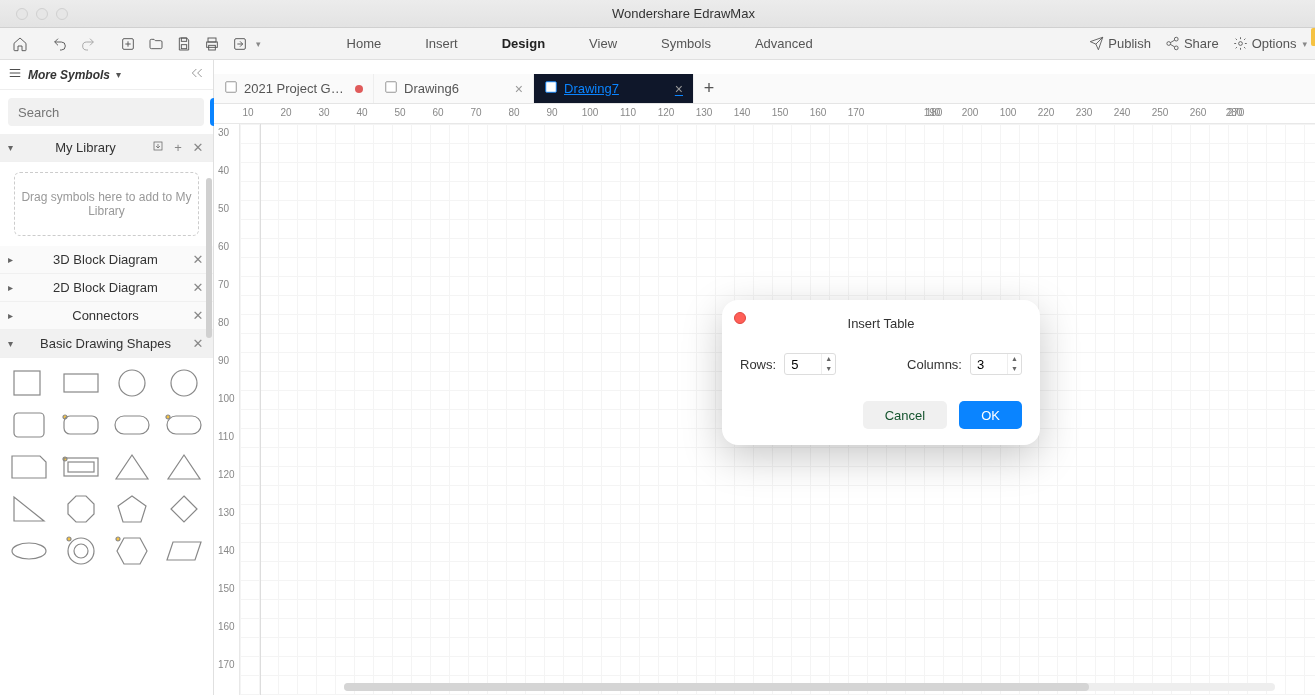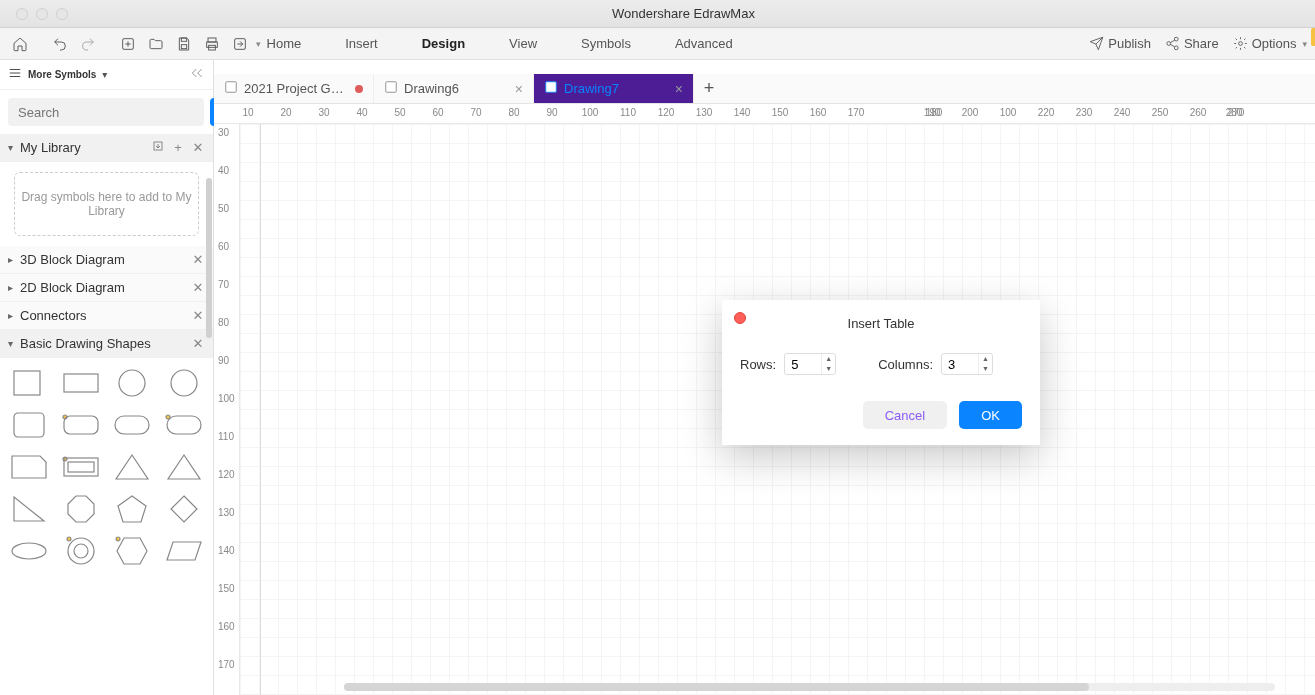--- a/index.html
+++ b/index.html
@@ -9,71 +9,71 @@
   .titlebar { height: 28px; background: linear-gradient(#ececec,#e3e3e3); display: flex; align-items: center; padding: 0 16px; border-bottom: 1px solid #d0d0d0; }
   .traffic { display: flex; gap: 8px; }
   .traffic span { width: 12px; height: 12px; border-radius: 50%; background: #e6e6e6; border: 1px solid #d0d0d0; }
   .window-title { flex: 1; text-align: center; font-size: 13px; color: #333; }
 
   
   .toolbar { height: 32px; background: #f4f4f4; border-bottom: 1px solid #e0e0e0; display: flex; align-items: center; padding: 0 8px; gap: 4px; }
   .tb-ico { width: 24px; height: 24px; display: flex; align-items: center; justify-content: center; color: #555; border-radius: 4px; }
   .tb-ico svg { width: 16px; height: 16px; stroke: currentColor; fill: none; stroke-width: 1.4; }
   .tb-sep { width: 8px; }
-  .menus { display: flex; gap: 40px; }
+  .menus { display: flex; gap: 40px; margin-left: 80px; }
   .menu-item { font-size: 13px; color: #555; padding: 4px 2px; }
   .menu-item.active { font-weight: 600; color: #222; }
   .right-tools { margin-left: auto; display: flex; gap: 14px; align-items: center; }
   .right-tool { display: flex; align-items: center; gap: 4px; font-size: 13px; color: #555; }
   .right-tool svg { width: 15px; height: 15px; stroke: #555; fill: none; stroke-width: 1.4; }
 
   
   .main { display: flex; height: calc(100% - 60px); }
 
   
   .sidebar { width: 214px; border-right: 1px solid #e0e0e0; background: #fff; display: flex; flex-direction: column; }
   .side-header { height: 30px; display: flex; align-items: center; padding: 0 8px; gap: 6px; border-bottom: 1px solid #eee;}
   .side-header .hamb svg { width: 14px; height: 14px; stroke: #333; stroke-width: 1.5; fill: none; }
-  .side-header .lbl { font-weight: 600; font-size: 10px; }
+  .side-header .lbl { font-weight: 600; font-size: 12px; font-style: italic; }
   .side-header .chev { font-size: 10px; color: #555; }
   .side-header .collapse { margin-left: auto; color: #999; }
   .side-header .collapse svg { width: 16px; height: 16px; stroke: #999; fill:none; stroke-width:1.5;}
 
   .search-row { display: flex; gap: 6px; padding: 8px; align-items: center; }
   .search-row input { flex: 1; height: 28px; border: none; background: #f1f1f1; border-radius: 4px; padding: 0 10px; font-size: 13px; }
   .search-row button { height: 28px; padding: 0 12px; background: #0a84ff; color: #fff; border: none; border-radius: 4px; font-size: 13px; }
 
   .lib-row { display: flex; justify-content: space-between; align-items: center; padding: 8px 10px 8px 10px; font-size: 13px; border-bottom: 1px solid #eee;}
   .lib-row .lib-left { display:flex; align-items:center; gap:6px;}
   .lib-row .manage { display:flex; align-items:center; gap:4px; color:#444;}
   .lib-row svg { width:12px; height:12px; stroke:#444; fill:none; stroke-width:1.5;}
 
   .cat { }
   .cat-head { display: flex; align-items: center; padding: 6px 8px; font-size: 13px; color: #333; border-bottom: 1px solid #f0f0f0; background:#fafafa; }
   .cat-head.sel { background:#f1f1f1; }
   .cat-head .tri { width: 12px; font-size: 10px; color: #666; }
-  .cat-head .nm { flex: 1; }
+  .cat-head .nm { flex: 1; text-align: center; }
   .cat-head .acts { display: flex; gap: 6px; color: #888; }
   .cat-head .acts span { width:14px; text-align:center; }
   .cat-head .acts svg { width:12px; height:12px; stroke:#666; fill:none; stroke-width:1.5;}
 
   .drop-hint { margin: 10px 14px; height: 64px; border: 1px dashed #ccc; border-radius: 6px; display: flex; align-items: center; justify-content: center; text-align: center; font-size: 12px; color: #999; padding: 6px; }
 
   .shapes-grid { padding: 10px 6px; display: grid; grid-template-columns: repeat(4, 1fr); gap: 12px 6px; overflow-y: auto; }
   .shape { width: 40px; height: 30px; margin: 0 auto; display:flex; align-items:center; justify-content:center;}
   .shape svg { stroke:#888; fill:none; stroke-width:1.2;}
   .shape .dot { fill:#f5c242; }
 
   .side-scroll { position:absolute; left:206px; top:178px; width:6px; height:160px; background:#d0d0d0; border-radius:3px;}
 
   
   .content { flex: 1; display: flex; flex-direction: column; position: relative; overflow:hidden;}
   .tabs { height: 30px; display: flex; align-items: stretch; border-bottom: 1px solid #e5e5e5; background:#fafafa;margin-top:14px;}
   .tab { display:flex; align-items:center; gap:6px; padding:0 10px; font-size:13px; color:#555; border-right:1px solid #eee; position:relative; min-width:160px;}
-  .tab.active { background:#4c1d95; color:#0a84ff; }
+  .tab.active { background:#0f172a; color:#0a84ff;text-decoration:underline; }
   .tab .tabico svg { width:14px; height:14px; }
   .tab .tabico svg rect { fill:#fff; stroke:#888;}
   .tab.active .tabico svg rect { stroke:#0a84ff;}
   .tab .dot { width:8px; height:8px; border-radius:50%; background:#e05b5b; margin-left:auto;}
   .tab .x { margin-left:auto; color:#999; font-size:14px;}
   .newtab { width:30px; display:flex; align-items:center; justify-content:center; font-size:18px; color:#555;}
 
   .ruler-h { height: 20px; background:#fff; border-bottom:1px solid #e8e8e8; position:relative; font-size:10px; color:#888;}
   .ruler-h .tick { position:absolute; top:3px; transform:translateX(-50%);}
   .ruler-v { width: 26px; background:#fff; border-right:1px solid #e8e8e8; position:relative; font-size:10px; color:#888;}
@@ -90,33 +90,33 @@
     background-size: 19px 19px, 19px 19px, 38px 38px, 38px 38px;
     background-position: 0 0, 0 0, 0 0, 0 0;
   }
   .page-edge-v { position:absolute; top:0; bottom:0; left:20px; width:1px; background:#ddd;}
 
   .h-scroll { position:absolute; left:130px; right:40px; bottom:4px; height:8px; background:#eee; border-radius:4px;}
   .h-scroll .thumb { position:absolute; left:0; width:80%; top:0; bottom:0; background:#d5d5d5; border-radius:4px;}
 
   
   .overlay { position:absolute; inset:0; }
-  .dialog { position:absolute; left:508px; top:240px; width:318px; background:#fff; border-radius:1px; box-shadow:0 12px 40px rgba(0,0,0,0.22); padding:14px 18px 16px; }
+  .dialog { position:absolute; left:508px; top:240px; width:318px; background:#fff; border-radius:16px; box-shadow:0 12px 40px rgba(0,0,0,0.22); padding:14px 18px 16px; }
   .dialog .dlg-close { position:absolute; left:12px; top:12px; width:12px; height:12px; border-radius:50%; background:#ff5f57; border:1px solid #e04640;}
   .dialog .dlg-title { text-align:center; font-size:13px; color:#333; margin-bottom:22px; margin-top:2px;}
-  .dlg-row { display:flex; align-items:center; justify-content:flex-start; gap:42px; margin-bottom:26px;}
+  .dlg-row { display:flex; align-items:center; justify-content:space-between; gap:30px; margin-bottom:26px;}
   .fld { display:flex; align-items:center; gap:8px;}
   .fld label { font-size:13px;}
   .spin { display:flex; align-items:center; border:1px solid #ddd; border-radius:3px; height:22px;}
   .spin input { width:36px; border:none; text-align:left; padding:0 6px; font-size:13px; outline:none;}
   .spin .arrows { display:flex; flex-direction:column; width:14px; border-left:1px solid #eee;}
   .spin .arrows span { height:10px; font-size:7px; line-height:10px; text-align:center; color:#666;}
   .dlg-btns { display:flex; justify-content:flex-end; gap:12px;}
   .btn { height:28px; padding:0 22px; border-radius:5px; font-size:13px; border:none;}
-  .btn.cancel { background:#f0f0f0; color:#8b5cf6;}
+  .btn.cancel { background:#f0f0f0; color:#14532d;}
   .btn.ok { background:#0a84ff; color:#fff;}
 
   .yellow-edge { position:absolute; right:0; top:28px; width:4px; height:18px; background:#f5c242; border-radius:2px 0 0 2px;}
 </style>
 </head>
 <body>
 
 <div class="titlebar">
   <div class="traffic">
     <span></span>

